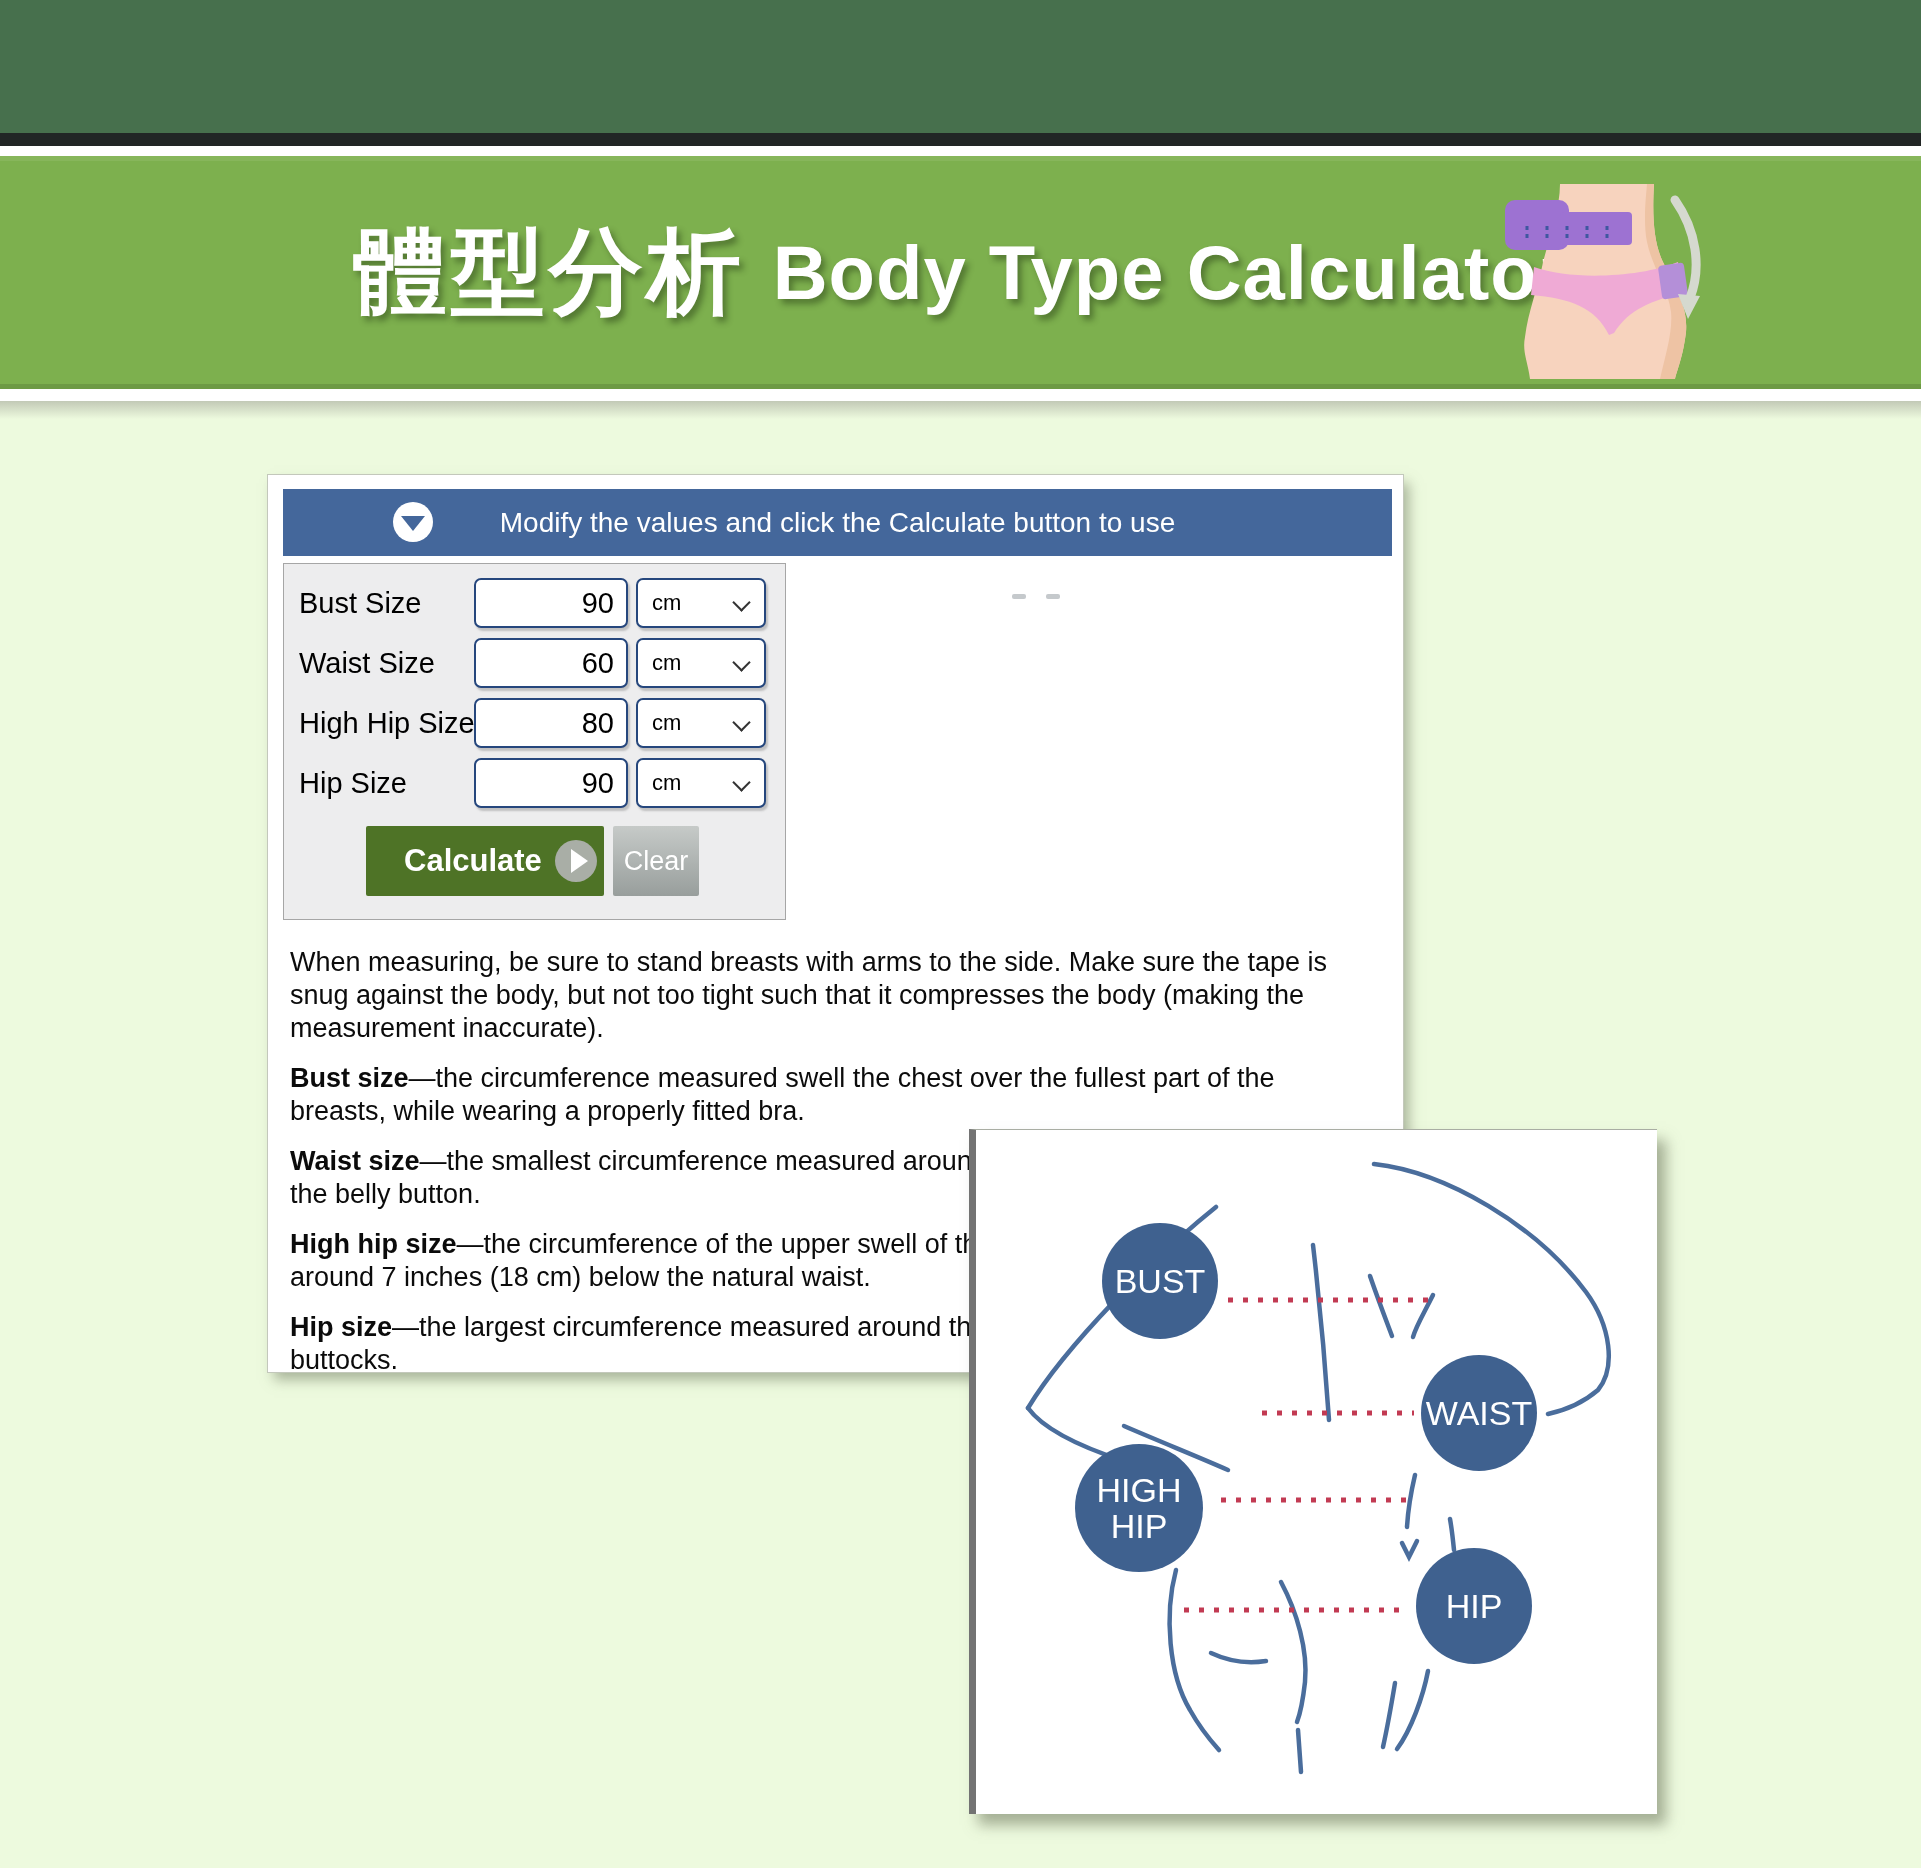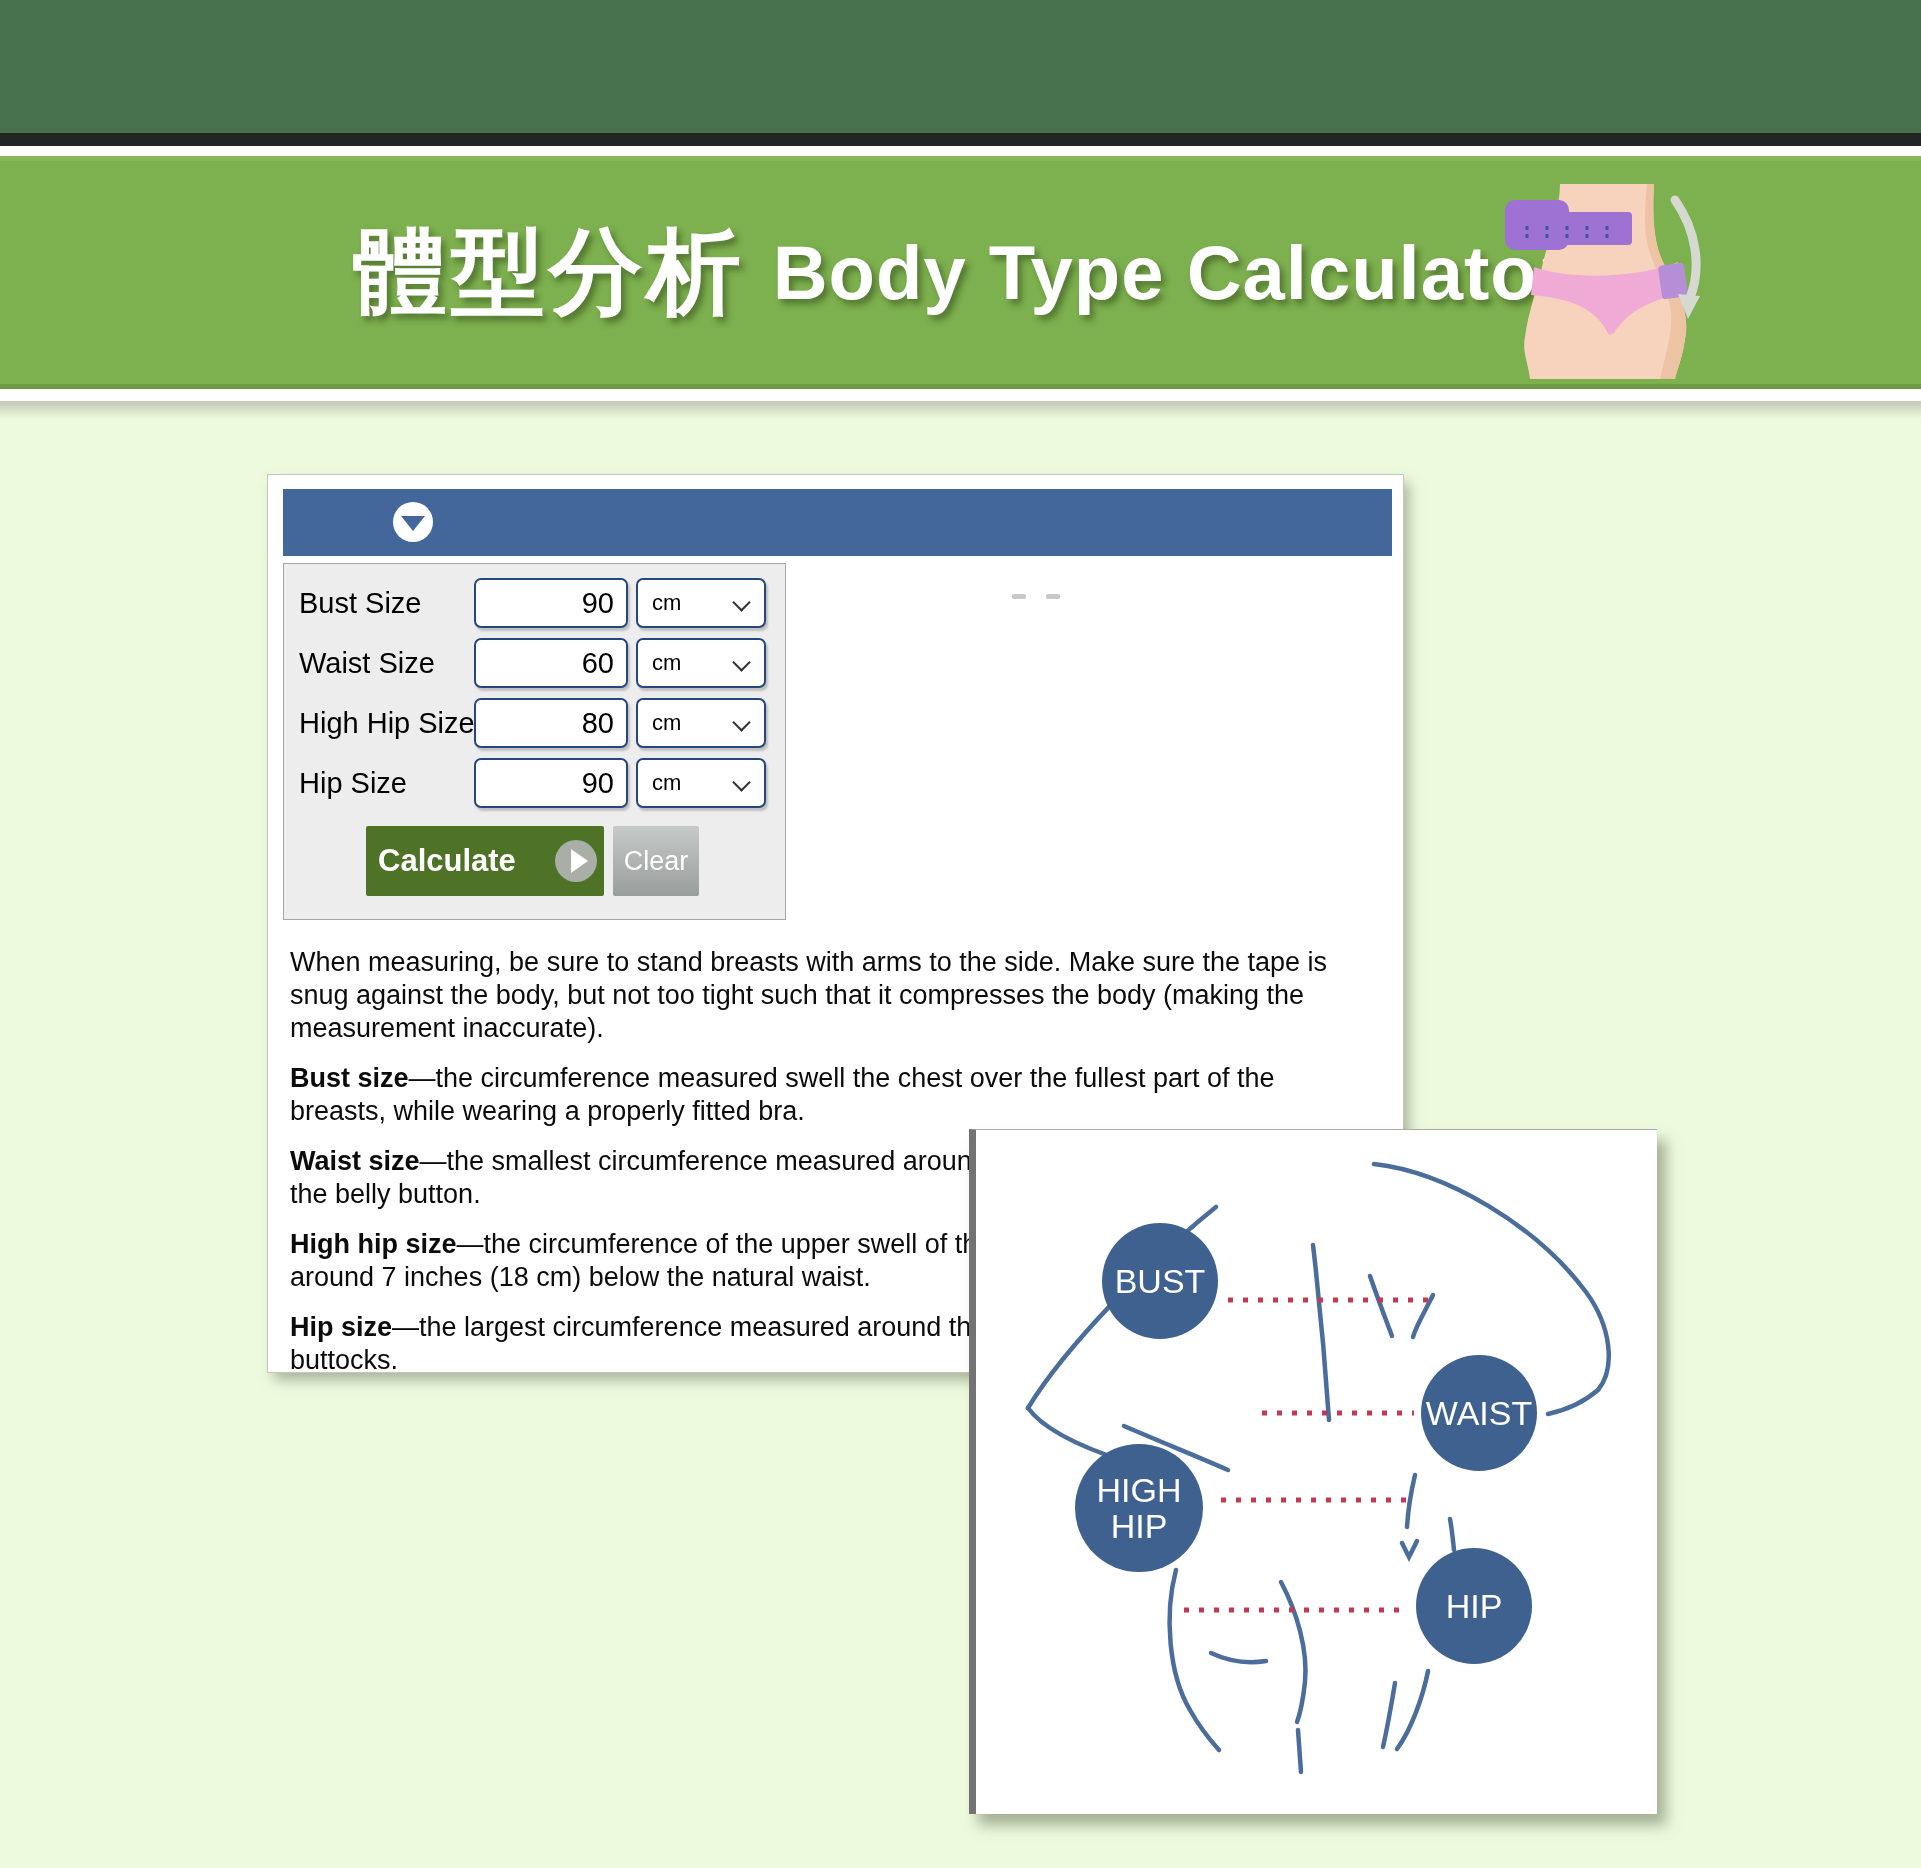--- a/index.html
+++ b/index.html
@@ -45,21 +45,21 @@
         box-shadow:2px 3px 2px rgba(110,110,110,.35);}
   .unit-select{position:absolute;left:352px;top:0;width:130px;height:50px;box-sizing:border-box;
         border:2px solid #26477d;border-radius:7px;background:#fff;cursor:pointer;
         box-shadow:2px 3px 2px rgba(110,110,110,.35);}
   .unit-select .uval{position:absolute;left:14px;top:0;line-height:46px;font-size:22px;color:#000;text-align:center;}
   .chev{position:absolute;right:16px;top:16px;width:11px;height:11px;
         border-right:2.5px solid #333;border-bottom:2.5px solid #333;transform:rotate(45deg);}
 
   .btn-calc{position:absolute;left:82px;top:262px;width:238px;height:70px;background:#4e7326;
         border:none;border-radius:2px;cursor:pointer;color:#fff;font-weight:bold;font-size:31px;
-        font-family:"Liberation Sans",sans-serif;text-align:left;padding-left:12px;}
+        font-family:"Liberation Sans",sans-serif;text-align:left;padding-left:38px;}
   .btn-calc .go-circle{position:absolute;left:189px;top:14px;width:42px;height:42px;border-radius:50%;
         background:#a9aea6;display:flex;align-items:center;justify-content:center;}
   .btn-calc .go-tri{width:0;height:0;border-top:12px solid transparent;border-bottom:12px solid transparent;
         border-left:17px solid #fff;margin-left:6px;}
   .btn-clear{position:absolute;left:329px;top:262px;width:86px;height:70px;border:none;border-radius:2px;
         background:linear-gradient(#c6cac8,#989e9c);color:#fff;font-size:27px;cursor:pointer;
         font-family:"Liberation Sans",sans-serif;}
 
   .desc{position:absolute;left:22px;top:471px;width:1102px;font-size:27px;line-height:33px;color:#0b0b0b;}
   .desc p{margin:0 0 17px 0;}
@@ -120,20 +120,21 @@
 
   <div class="bar-white2"></div>
   <div class="fade"></div>
 
   <div class="card">
 
     <div class="calc-header">
       <div class="toggle-circle">
         <div class="tri-down"></div>
       </div>
+      <span class="calc-header-label">Modify the values and click the Calculate button to use</span>
     </div>
 
     <div class="form-panel">
 
       <div class="frow" style="top:14px;">
         <span class="flabel">Bust Size</span>
         <input value="90" style="">
         <div class="unit-select">
           <span class="uval">cm</span>
           <span class="chev"></span>

